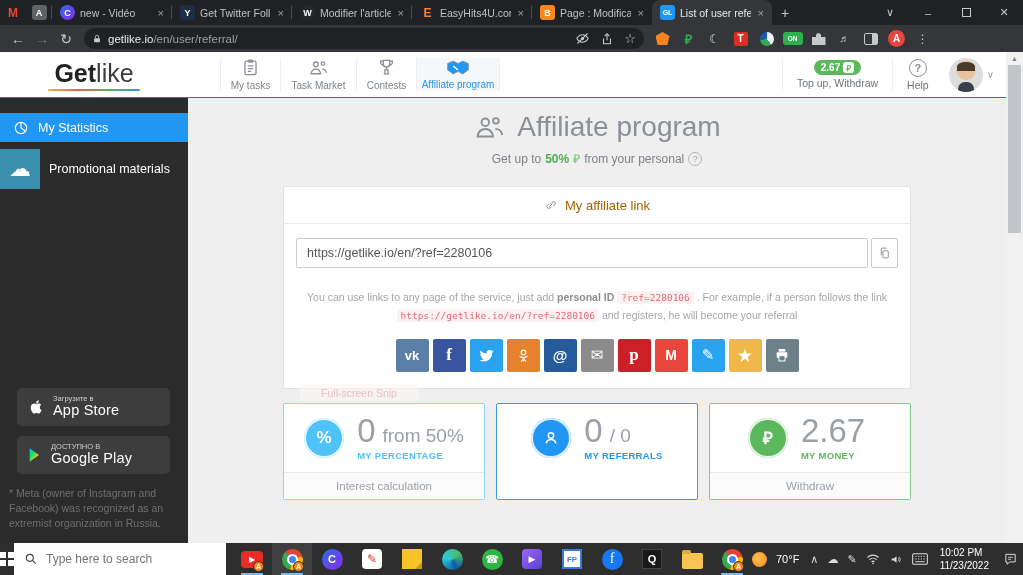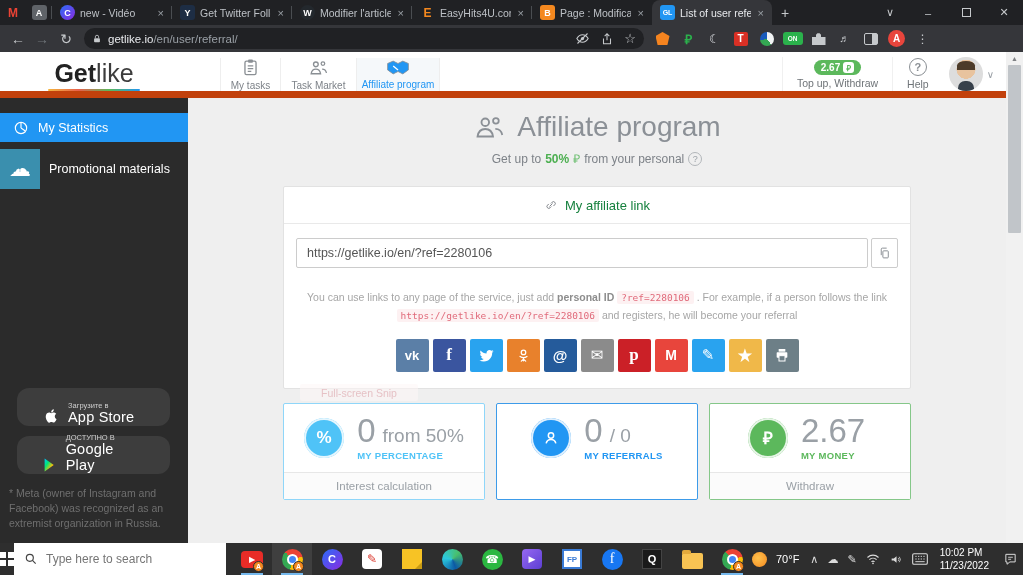--- a/index.html
+++ b/index.html
@@ -45,21 +45,21 @@
   .ext-t { width:14px; height:14px; background:#d93025; border-radius:2px; color:#fff; font-weight:bold; font-size:10px; display:flex; align-items:center; justify-content:center; }
   .ext-globe { width:14px; height:14px; border-radius:50%; background:conic-gradient(#f1f3f4 0 40%, #34a853 40% 72%, #185abc 72%); }
   .ext-on { min-width:20px; height:13px; background:#2bb24c; border-radius:3px; color:#fff; font-size:6.5px; font-weight:bold; display:flex; align-items:center; justify-content:center; padding:0 2px; }
   .ext-puzzle { width:14px; height:13px; background:#c6c9cc; clip-path:polygon(0 38%,32% 38%,32% 22%,42% 10%,58% 10%,68% 22%,68% 38%,100% 38%,100% 100%,0 100%); }
   .ext-sidebar { width:14px; height:12px; border:1.5px solid #c6c9cc; border-radius:2px; position:relative; }
   .ext-sidebar::after { content:""; position:absolute; right:0; top:0; bottom:0; width:5px; background:#c6c9cc; }
   .ext-profile { width:17px; height:17px; border-radius:50%; background:#e8453c; color:#fff; font-size:10px; font-weight:bold; display:flex; align-items:center; justify-content:center; }
   .ext-kebab { color:#c6c9cc; font-size:12px; }
 
   
-  .site-header { position:absolute; top:52px; left:0; right:17px; height:46px; background:#fff; border-bottom:7px solid #c2410c; display:flex; align-items:flex-end; }
+  .site-header { position:absolute; top:52px; left:0; right:17px; height:46px; background:#fff; border-bottom:1px solid #c2410c; display:flex; align-items:center; }
   .logo-wrap { width:188px; display:flex; flex-direction:column; align-items:center; justify-content:center; }
   .logo { font-size:25px; color:#3c3c3c; letter-spacing:0; }
   .logo b { font-weight:bold; color:#222; }
   .logo-underline { width:92px; height:2px; margin-top:1px; background:linear-gradient(90deg,#f4b63f,#e8604c,#5cb85c,#2196f3); border-radius:1px; }
   .site-nav { display:flex; align-items:stretch;padding-left:32px; }
   .nav-item { width:60px; display:flex; flex-direction:column; align-items:center; justify-content:center; gap:3px; color:#7d8288; font-size:10px; border-left:1px solid #eee; padding:0 4px; text-align:center; }
   .nav-item:last-child { border-right:1px solid #eee; }
   .nav-item svg { stroke:#8a8f94; }
   .nav-item.wide { width:76px; }
   .nav-item.active { background:#f5f8fa; color:#2196f3; width:84px; }
@@ -76,38 +76,38 @@
 
   
   .sidebar { position:absolute; top:98px; left:0; width:188px; bottom:32px; background:#2b2b2b; color:#fff; }
   .sb-item { display:flex; align-items:center; gap:9px; font-size:12.5px; }
   .sb-active { margin-top:15px; height:29px; background:#2196f3; padding-left:13px; }
   .sb-promo { margin-top:7px; height:40px; }
   .promo-tile { width:40px; height:40px; background:#3a8fae; display:flex; align-items:center; justify-content:center; position:relative; }
   .promo-cloud { font-size:22px; color:#fff; line-height:1; }
   .promo-arrow { position:absolute; font-size:10px; color:#3a8fae; font-weight:bold; top:14px; }
   .sb-badges { position:absolute; left:17px; top:290px; width:153px; display:flex; flex-direction:column; gap:10px; }
-  .store-badge { background:#3d3d3d; border-radius:12px; height:38px; display:flex; align-items:flex-end; gap:8px; padding:0 25px; }
+  .store-badge { background:#3d3d3d; border-radius:5px; height:38px; display:flex; align-items:center; gap:8px; padding:0 10px; }
   .store-text { display:flex; flex-direction:column; line-height:1.1; }
   .store-pre { font-size:7.5px; color:#cfcfcf; }
   .store-name { font-size:14.5px; color:#fff; letter-spacing:0.2px; }
   .sb-disclaimer { position:absolute; left:9px; top:388px; width:172px; font-size:10.5px; line-height:1.45; color:#6f6f6f; }
 
   
   .main { position:absolute; top:98px; left:188px; right:17px; bottom:32px; background:#efefef; }
   .content-col { width:628px; margin:0 auto; }
   .page-head { text-align:center; margin-top:13px; color:#8b9096; }
   .page-title { font-size:28px; font-weight:400; display:inline-flex; align-items:center; gap:10px; }
   .page-sub { margin-top:6px; font-size:12px; color:#7d8288; display:flex; align-items:center; justify-content:center; gap:4px; }
   .green-b { color:#4caf50; font-weight:bold; }
   .green { color:#6fbf73; }
   .qcircle { width:14px; height:14px; border:1px solid #b2b6ba; border-radius:50%; font-size:9px; color:#9aa0a6; display:inline-flex; align-items:center; justify-content:center; }
 
   .aff-card { margin-top:19px; background:#fff; border:1px solid #e2e2e2; border-radius:2px; }
-  .aff-card-head { height:37px; border-bottom:1px solid #e9e9e9; display:flex; align-items:center; justify-content:center; gap:7px; font-size:13px; color:#15803d; }
+  .aff-card-head { height:37px; border-bottom:1px solid #e9e9e9; display:flex; align-items:center; justify-content:center; gap:7px; font-size:13px; color:#a16207; }
   .link-row { display:flex; gap:3px; padding:14px 12px 0 12px; }
   .link-input { flex:1; height:30px; border:1px solid #ccc; border-radius:2px; padding:0 10px; font-size:12.5px; color:#555; font-family:"Liberation Sans",sans-serif; background:#fff; outline:none; }
   .copy-btn { width:27px; height:30px; border:1px solid #ccc; border-radius:2px; background:#fff; display:flex; align-items:center; justify-content:center; }
   .desc { margin:21px auto 0 auto; width:600px; text-align:center; font-size:10.5px; color:#a6a6a6; line-height:1.7; }
   .desc b { color:#8d8d8d; }
   .code { font-family:"DejaVu Sans Mono", monospace; font-size:9.5px; color:#e06a7a; background:#fdf1f2; padding:1px 4px; border-radius:2px; }
   .share-divider { margin:15px 0 0 0; display:flex; align-items:center; gap:12px; padding:0 2px; }
   .share-line { flex:1; height:1px; background:#a9cfe9; }
   .share-heading { font-size:12px; color:#2d9fe0; letter-spacing:0.3px; }
   .social-row { display:flex; justify-content:center; gap:4px; margin:14px 0 16px 0; }
@@ -296,20 +296,28 @@
       </div>
       <div class="nav-item wide">
         <svg width="22" height="19" viewBox="0 0 28 22">
             <circle cx="10" cy="7" r="3" fill="none" stroke-width="1.7"></circle>
             <circle cx="19" cy="6" r="2.3" fill="none" stroke-width="1.6"></circle>
             <path d="M4 19c.6-4 3.2-6 6-6s5.4 2 6 6z" fill="none" stroke-width="1.7"></path>
             <path d="M18 13c2.6 0 4.9 1.8 5.5 5" fill="none" stroke-width="1.6"></path>
           </svg>
         <span>Task Market</span>
       </div>
+      <div class="nav-item">
+        <svg width="19" height="19" viewBox="0 0 24 24">
+            <path d="M8 3h8v4.5a4 4 0 0 1-8 0z" fill="none" stroke-width="1.7"></path>
+            <path d="M8 4H4.5v1A4 4 0 0 0 8 9M16 4h3.5v1A4 4 0 0 1 16 9" fill="none" stroke-width="1.5"></path>
+            <path d="M12 11.5V15M8.5 20h7M10 15h4v5h-4z" fill="none" stroke-width="1.6"></path>
+          </svg>
+        <span>Contests</span>
+      </div>
       <div class="nav-item active">
         <svg width="24" height="17" viewBox="0 0 30 20">
             <path d="M2 5l7-3 6 3 6-3 7 3v8l-7 5-6-3-6 3-7-5z" fill="#2196f3"></path>
             <path d="M9 8l6 5" stroke="#fff" stroke-width="1.6"></path>
           </svg>
         <span style="color:#2196f3">Affiliate program</span>
       </div>
     </div>
     <div class="header-right">
       <div class="hdr-block">

